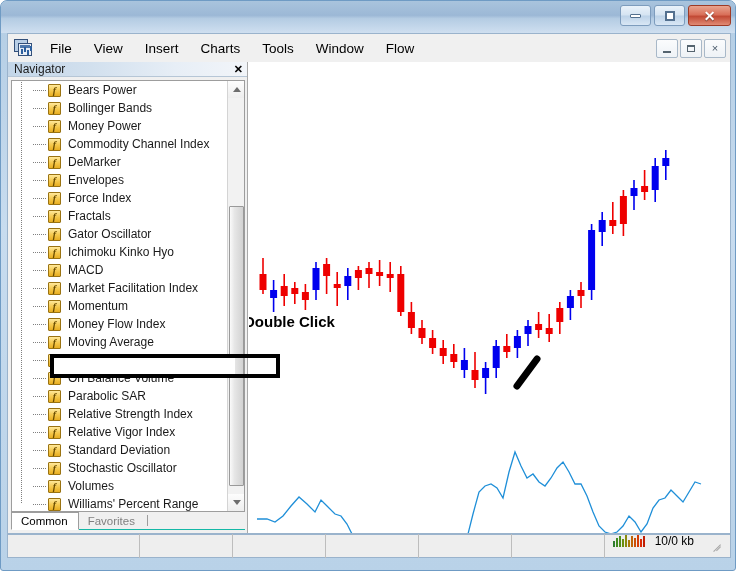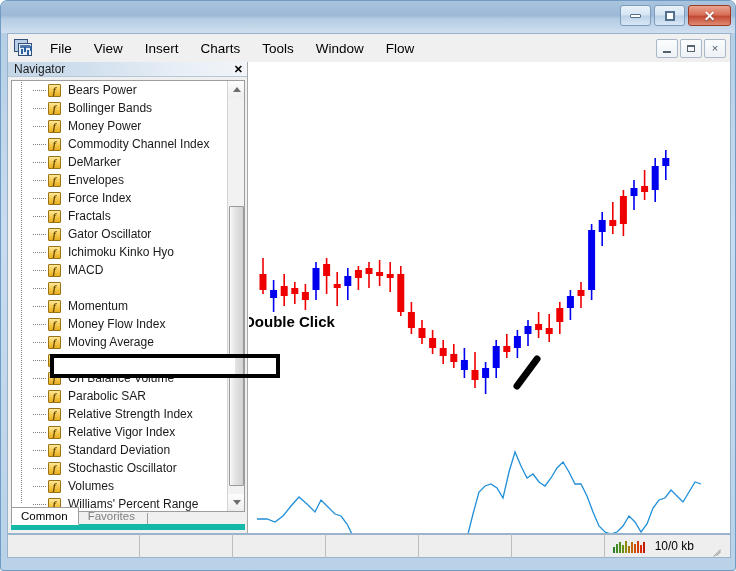--- a/index.html
+++ b/index.html
@@ -190,21 +190,21 @@
     position: absolute; left: 1px; width: 15px; top: 125px; height: 280px;
     background: linear-gradient(to right, #fafafa 0%, #e6e6e6 35%, #d2d2d2 100%);
     border: 1px solid #9a9a9a; border-radius: 1px; cursor: pointer;
   }
 
   
   .nav-tabs {
     position: absolute; left: 3px; bottom: 4px;
     width: 234px; height: 18px;
     display: flex; align-items: flex-end;
-    border-bottom: 6px solid #14b8a6;
+    border-bottom: 1px solid #14b8a6;
   }
   .nav-tab {
     font-size: 11.5px; padding: 2px 10px 2px 9px; cursor: pointer;
     color: #808080;
   }
   .nav-tab.active {
     color: #000;
     background: #fff;
     border: 1px solid #9d9d9d;
     border-bottom: 1px solid #fff;
@@ -256,21 +256,21 @@
     position: absolute; left: 6px; top: 533px;
     width: 724px; height: 24px;
     background: #eeeeee;
     border: 1px solid #9ab3cc;
     display: flex; align-items: center;
   }
   .sb-cell {
     height: 24px; border-right: 1px solid #bdbdbd;
   }
   .sb-conn {
-    margin-left: auto; display: flex; align-items: center; gap: 10px;
+    margin-left: auto; display: flex; gap: 10px;
     padding-right: 8px; height: 24px;
   }
   .traffic { display: flex; align-items: flex-end; gap: 1px; height: 13px; }
   .traffic i { display: block; width: 2px; }
   .sb-text { font-size: 12px; color: #000; }
   .sb-grip {
     width: 14px; height: 14px; margin-left: 4px; position: relative;
   }
   .sb-grip::before, .sb-grip::after {
     content: ""; position: absolute; right: 1px; background: #a6a6a6;
@@ -384,20 +384,21 @@
               <span class="nav-label">Ichimoku Kinko Hyo</span>
             </div>
             <div class="nav-row">
               <span class="tree-dots"></span>
               <span class="f-icon">f</span>
               <span class="nav-label">MACD</span>
             </div>
             <div class="nav-row">
               <span class="tree-dots"></span>
               <span class="f-icon">f</span>
+              <span class="nav-label">Market Facilitation Index</span>
             </div>
             <div class="nav-row">
               <span class="tree-dots"></span>
               <span class="f-icon">f</span>
               <span class="nav-label">Momentum</span>
             </div>
             <div class="nav-row">
               <span class="tree-dots"></span>
               <span class="f-icon">f</span>
               <span class="nav-label">Money Flow Index</span>

